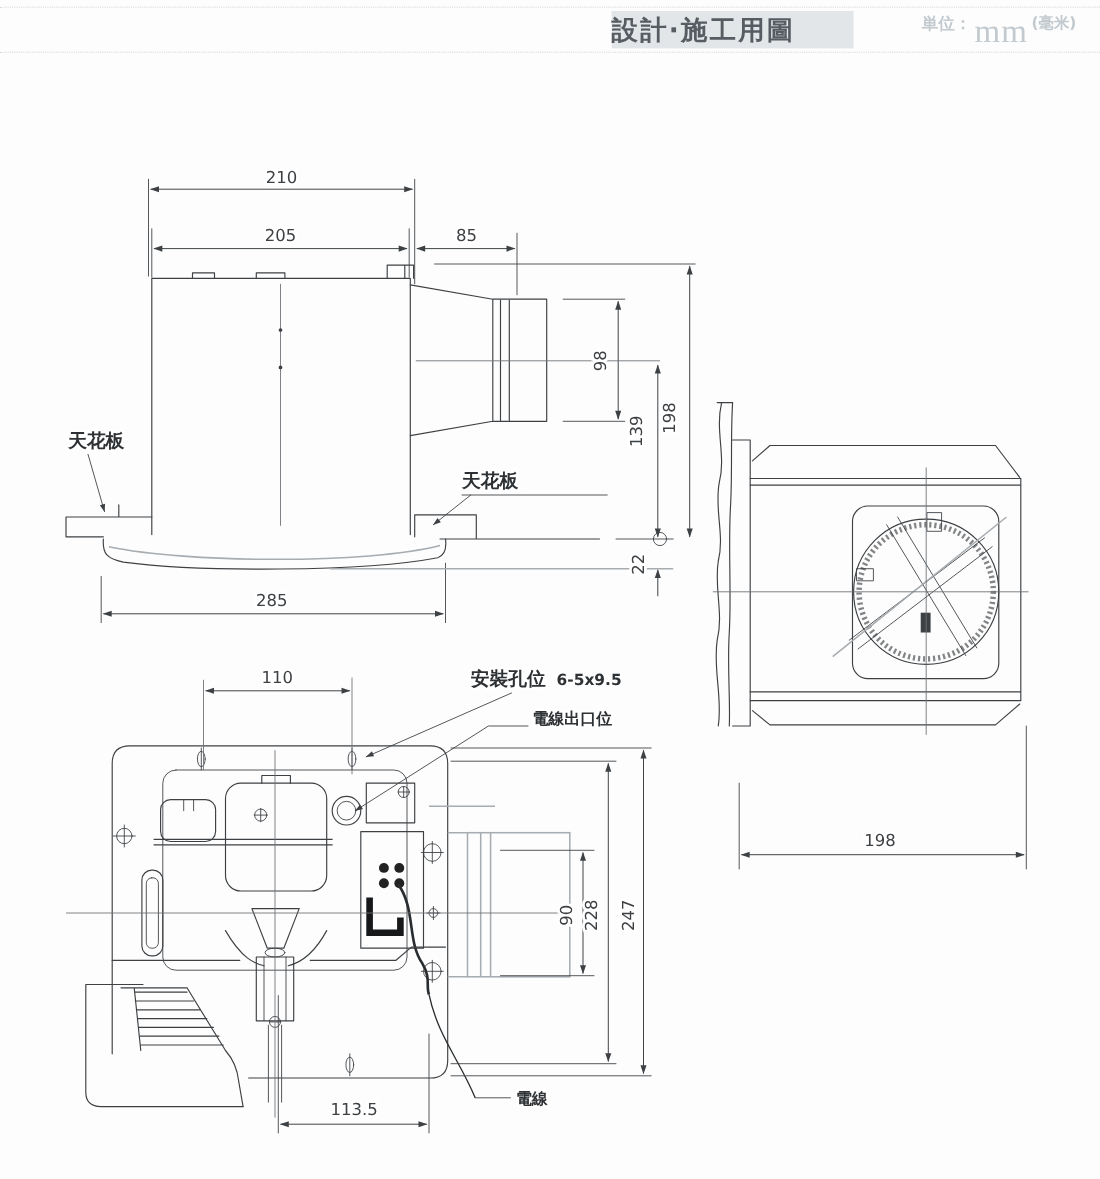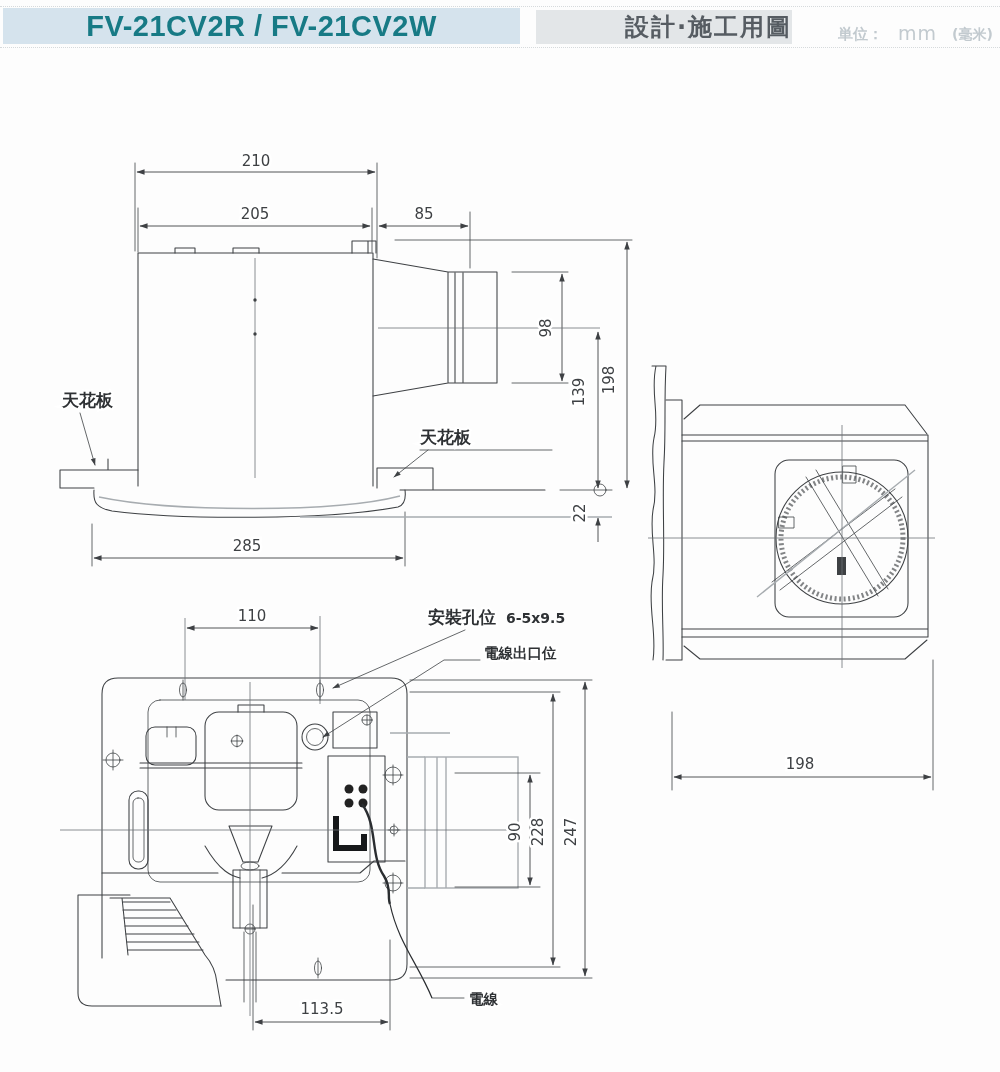--- a/index.html
+++ b/index.html
@@ -9,27 +9,27 @@
     --unit_text:#c2cacf;
   }
   html,body{margin:0;padding:0;background:#fff;}
   body{width:1000px;height:1072px;position:relative;font-family:"DejaVu Sans",sans-serif;overflow:hidden;}
   .page{position:absolute;inset:0;background:#fdfdfd;}
   .rule{position:absolute;left:0;width:1000px;border-top:1px dotted #d6dadc;height:0;}
   .title-bar{position:absolute;left:3px;top:8px;width:517px;height:36px;background:var(--title_bg);
     display:flex;align-items:center;justify-content:center;}
   .title-bar span{color:var(--title_text);font-weight:bold;font-size:29px;letter-spacing:.5px;
     font-family:"Liberation Sans","DejaVu Sans",sans-serif;}
-  .subtitle-bar{position:absolute;left:536px;top:10px;width:256px;height:34px;background:var(--subtitle_bg);
-    display:flex;align-items:center;justify-content:flex-end;}
+  .subtitle-bar{position:absolute;left:556px;top:10px;width:220px;height:34px;background:var(--subtitle_bg);
+    display:flex;align-items:center;justify-content:flex-start;}
   .subtitle-bar span{color:var(--subtitle_text);font-weight:bold;font-size:24px;letter-spacing:2px;}
-  .unit{position:absolute;left:838px;top:12px;width:158px;height:32px;display:flex;align-items:flex-end;
+  .unit{position:absolute;left:838px;top:12px;width:158px;height:32px;display:flex;align-items:flex-start;
     color:var(--unit_text);white-space:nowrap;}
   .unit .p{font-size:15px;font-weight:bold;}
-  .unit .v{font-size:19px;letter-spacing:1px;margin:0 15px;}
+  .unit .v{font-size:30px;letter-spacing:1px;margin:0 3px;font-family:Liberation Serif, serif;}
   .unit .s{font-size:14px;font-weight:bold;}
   svg{position:absolute;left:0;top:0;}
   .ln{stroke:var(--line);stroke-width:1.05;fill:none;stroke-linecap:round;stroke-linejoin:round;}
   .thin{stroke-width:.8;}
   .cl{stroke:#6d7276;stroke-width:.8;fill:none;}
   .aux{stroke:var(--aux_line);stroke-width:1.4;fill:none;}
   .hatch{stroke:#585b5e;stroke-width:5;fill:none;stroke-dasharray:2 2.6;opacity:.75;}
   .dim{stroke:var(--line);stroke-width:.9;fill:none;}
   text{font-family:"DejaVu Sans",sans-serif;}
   .dimtxt{font-size:15px;fill:var(--line);paint-order:stroke;stroke:#fff;stroke-width:5px;}
@@ -37,23 +37,20 @@
   .cjk-sm{font-size:14.5px;fill:#2e3134;font-weight:600;paint-order:stroke;stroke:#fff;stroke-width:4px;}
   .spec{font-size:14px;fill:#2e3134;font-weight:600;}
 </style>
 </head>
 <body>
 
 <div class="page">
   <div class="rule" style="top:6px"></div>
   <div class="rule" style="top:47px"></div>
 
-  <div class="title-bar">
-    <span>FV-21CV2R / FV-21CV2W</span>
-  </div>
   <div class="subtitle-bar">
     <span>設計·施工用圖</span>
   </div>
   <div class="unit">
     <span class="p">単位：</span>
     <span class="v">mm</span>
     <span class="s">(毫米)</span>
   </div>
 
   <svg width="1000" height="1072" viewBox="0 0 1000 1072">

